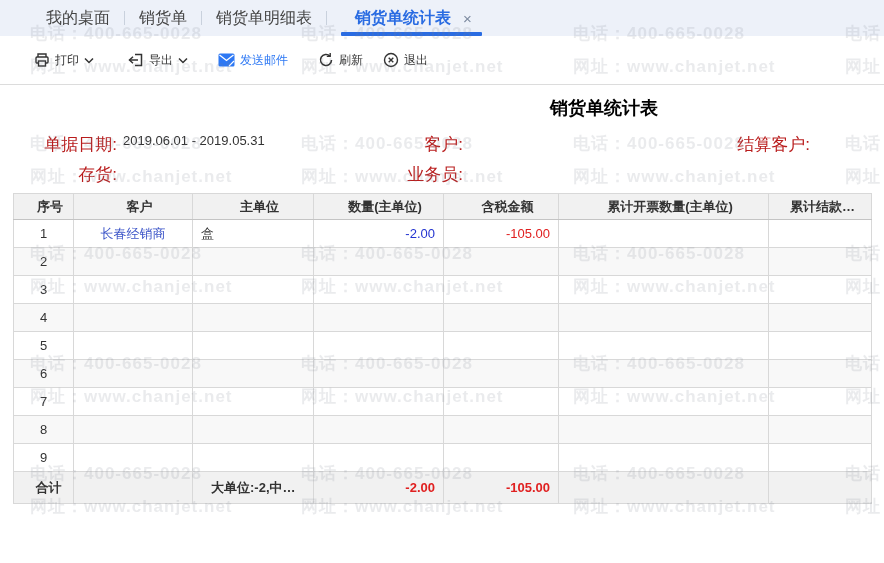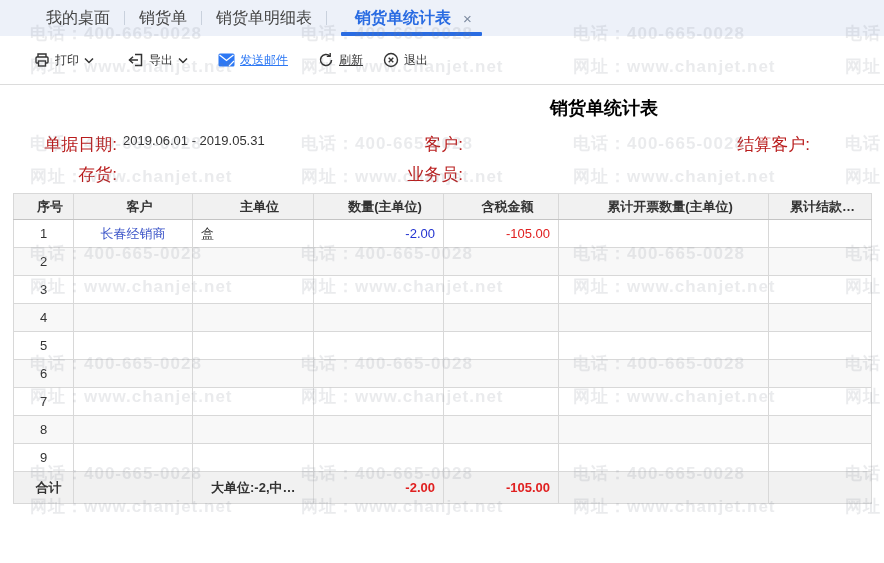--- a/index.html
+++ b/index.html
@@ -26,21 +26,21 @@
   .tab-group{position:relative;display:flex;align-items:center;margin-left:14px;padding:0 4px;}
   .tab-group .tab{padding:0 6px 0 10px;color:var(--active-tab);font-weight:bold;}
   .tab-close{font-size:15px;line-height:1;color:#7d8aa0;padding:2px 6px;cursor:pointer;}
   .tab-underline{position:absolute;left:0;right:0;bottom:0;height:4px;background:var(--active-tab);border-radius:1px;}
 
   
   .toolbar{position:absolute;left:0;top:36px;width:884px;height:49px;background:#fff;border-bottom:1px solid #dcdcdc;display:flex;align-items:center;}
   .btn-primary{margin-left:21px;width:76px;height:30px;background:var(--accent);color:#fff;border:none;border-radius:4px;font-size:14px;font-family:inherit;letter-spacing:4px;padding-left:4px;cursor:pointer;}
   .tool-item{display:flex;align-items:center;gap:5px;font-size:12px;color:#333;cursor:pointer;white-space:nowrap;}
   .tool-item svg{display:block;}
-  .ml20{margin-left:20px;} .ml34{margin-left:34px;} .ml30{margin-left:30px;text-decoration:underline;}
+  .ml20{margin-left:20px;} .ml34{margin-left:34px;} .ml30{margin-left:30px;}
   .tool-item.blue{color:var(--accent);}
 
   
   .report-title{position:absolute;left:454px;top:96px;width:300px;text-align:center;font-size:18px;font-weight:bold;color:#000;}
   .flabel{position:absolute;text-align:right;font-size:17px;color:#b91c1c;}
   .fvalue{position:absolute;font-size:13px;color:#333;}
   .fr1{top:133px;} .fr2{top:163px;}
   .fl1{left:13px;width:104px;} .fl2{left:353px;width:110px;} .fl3{left:700px;width:110px;}
 
   

